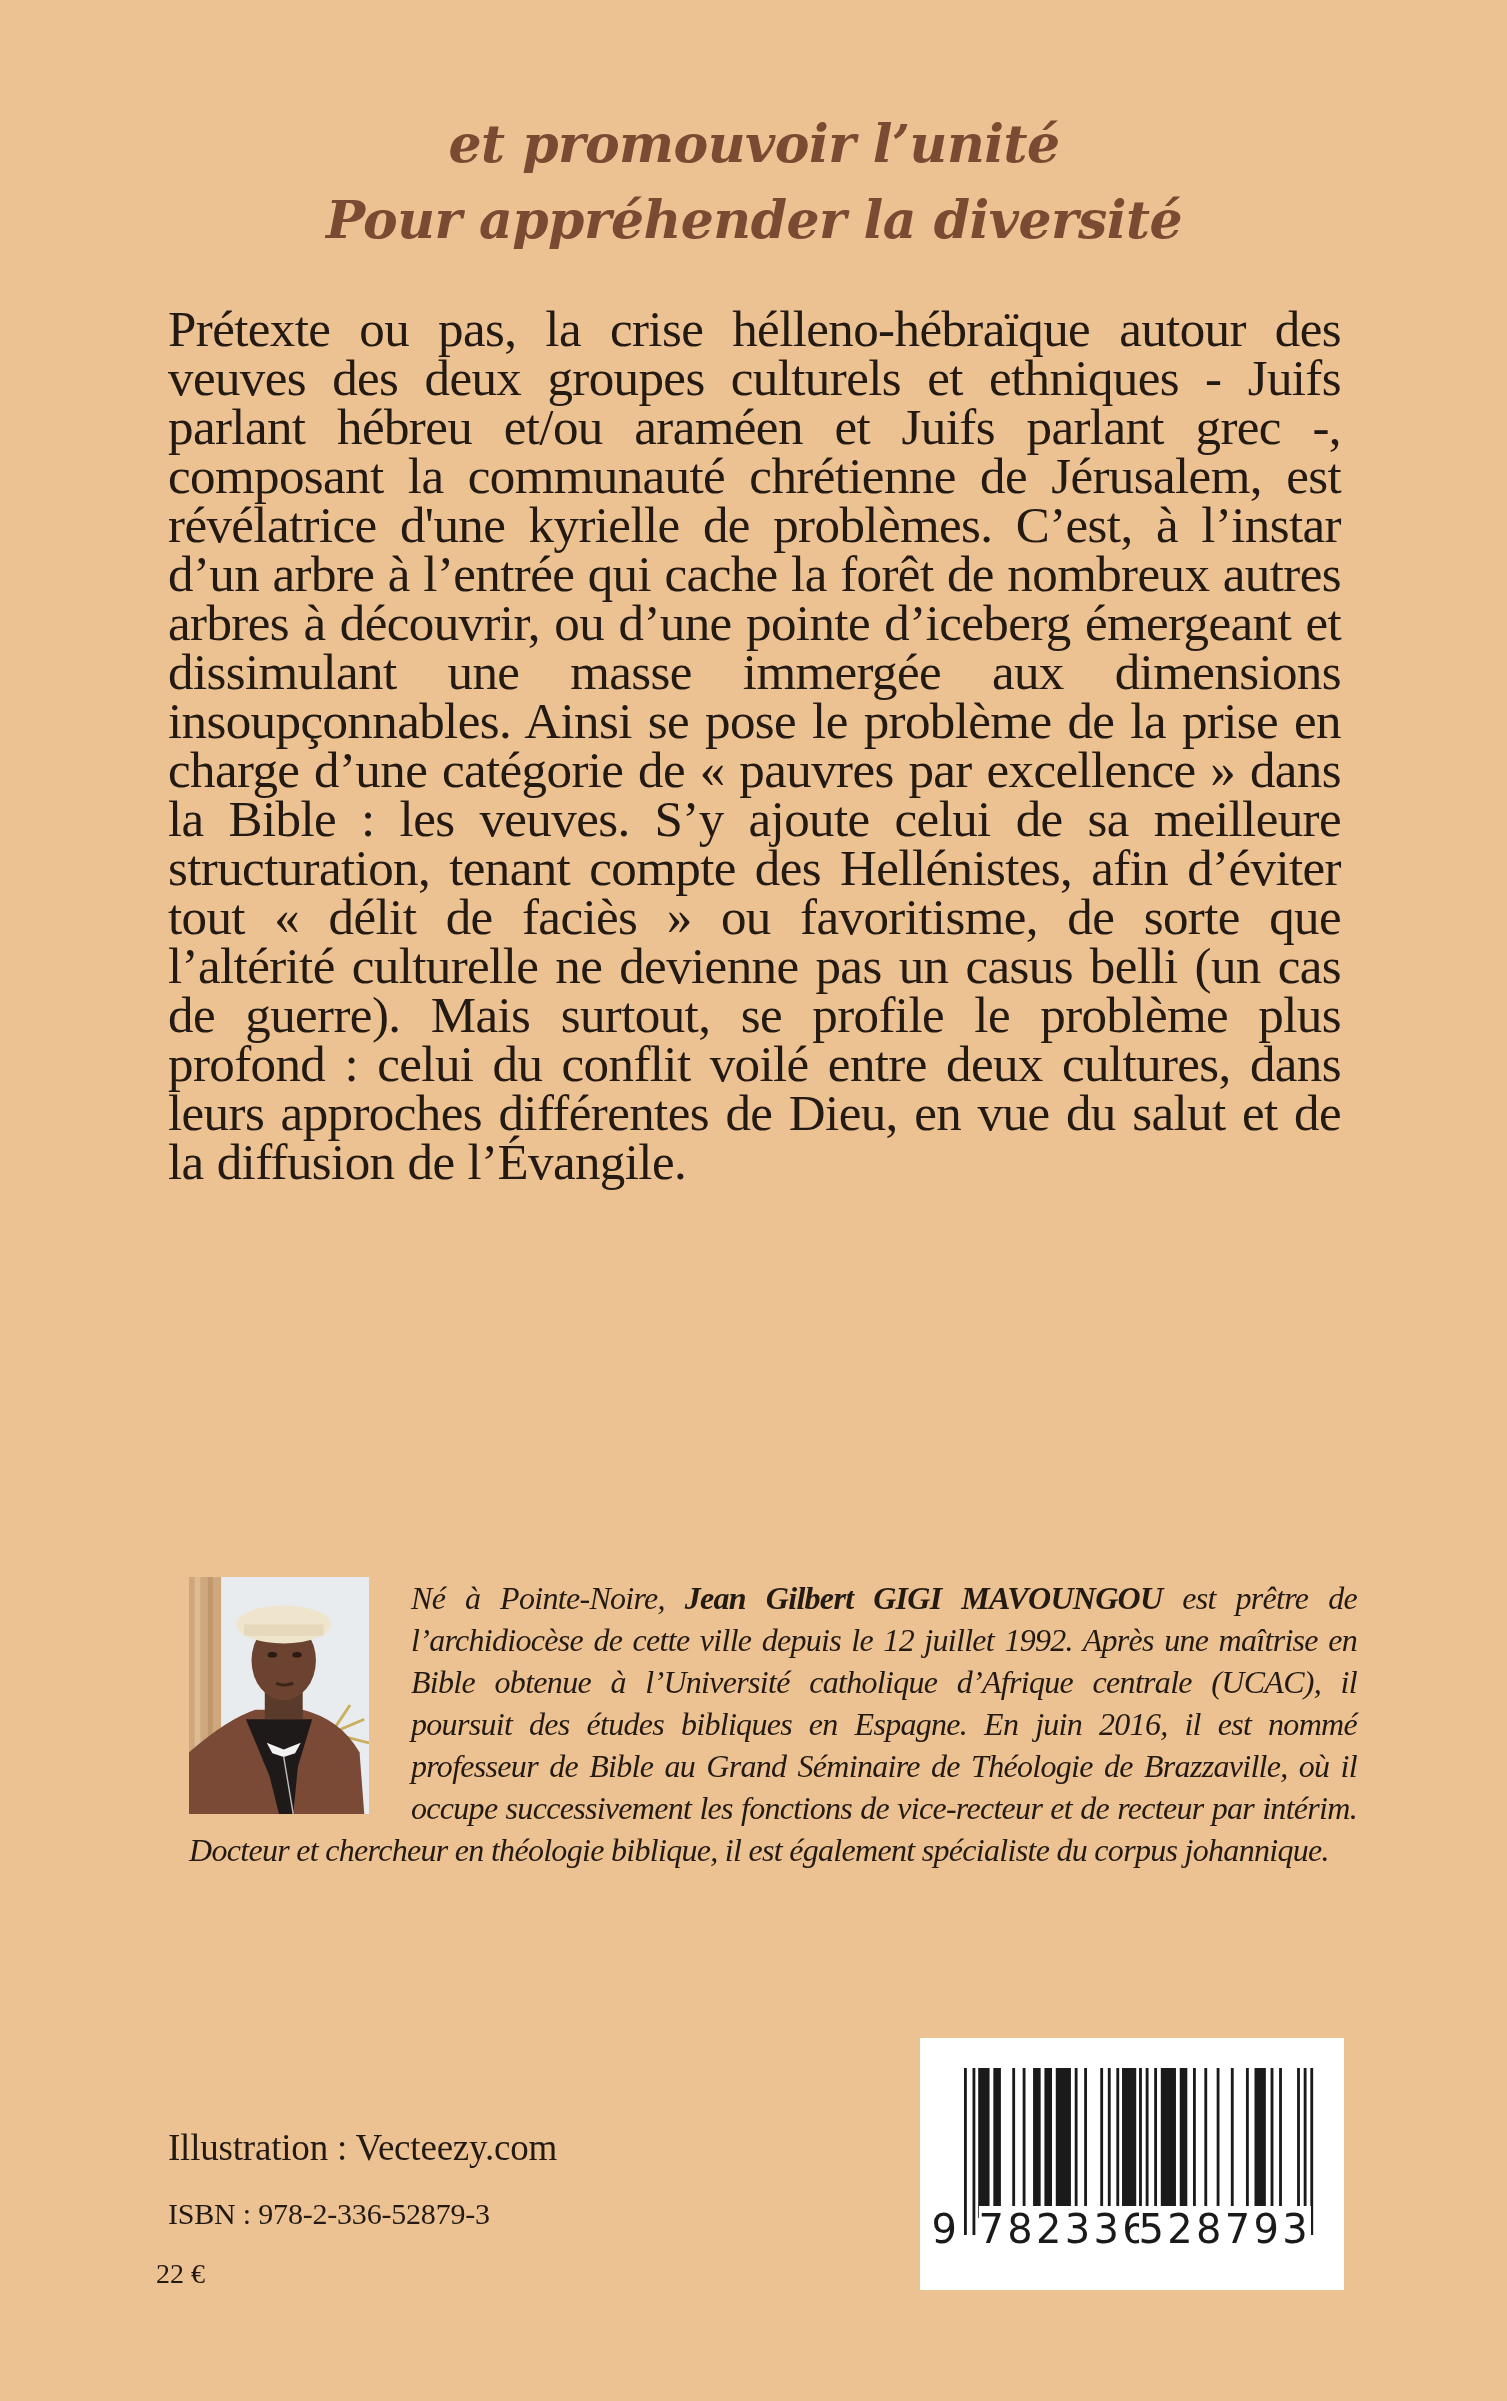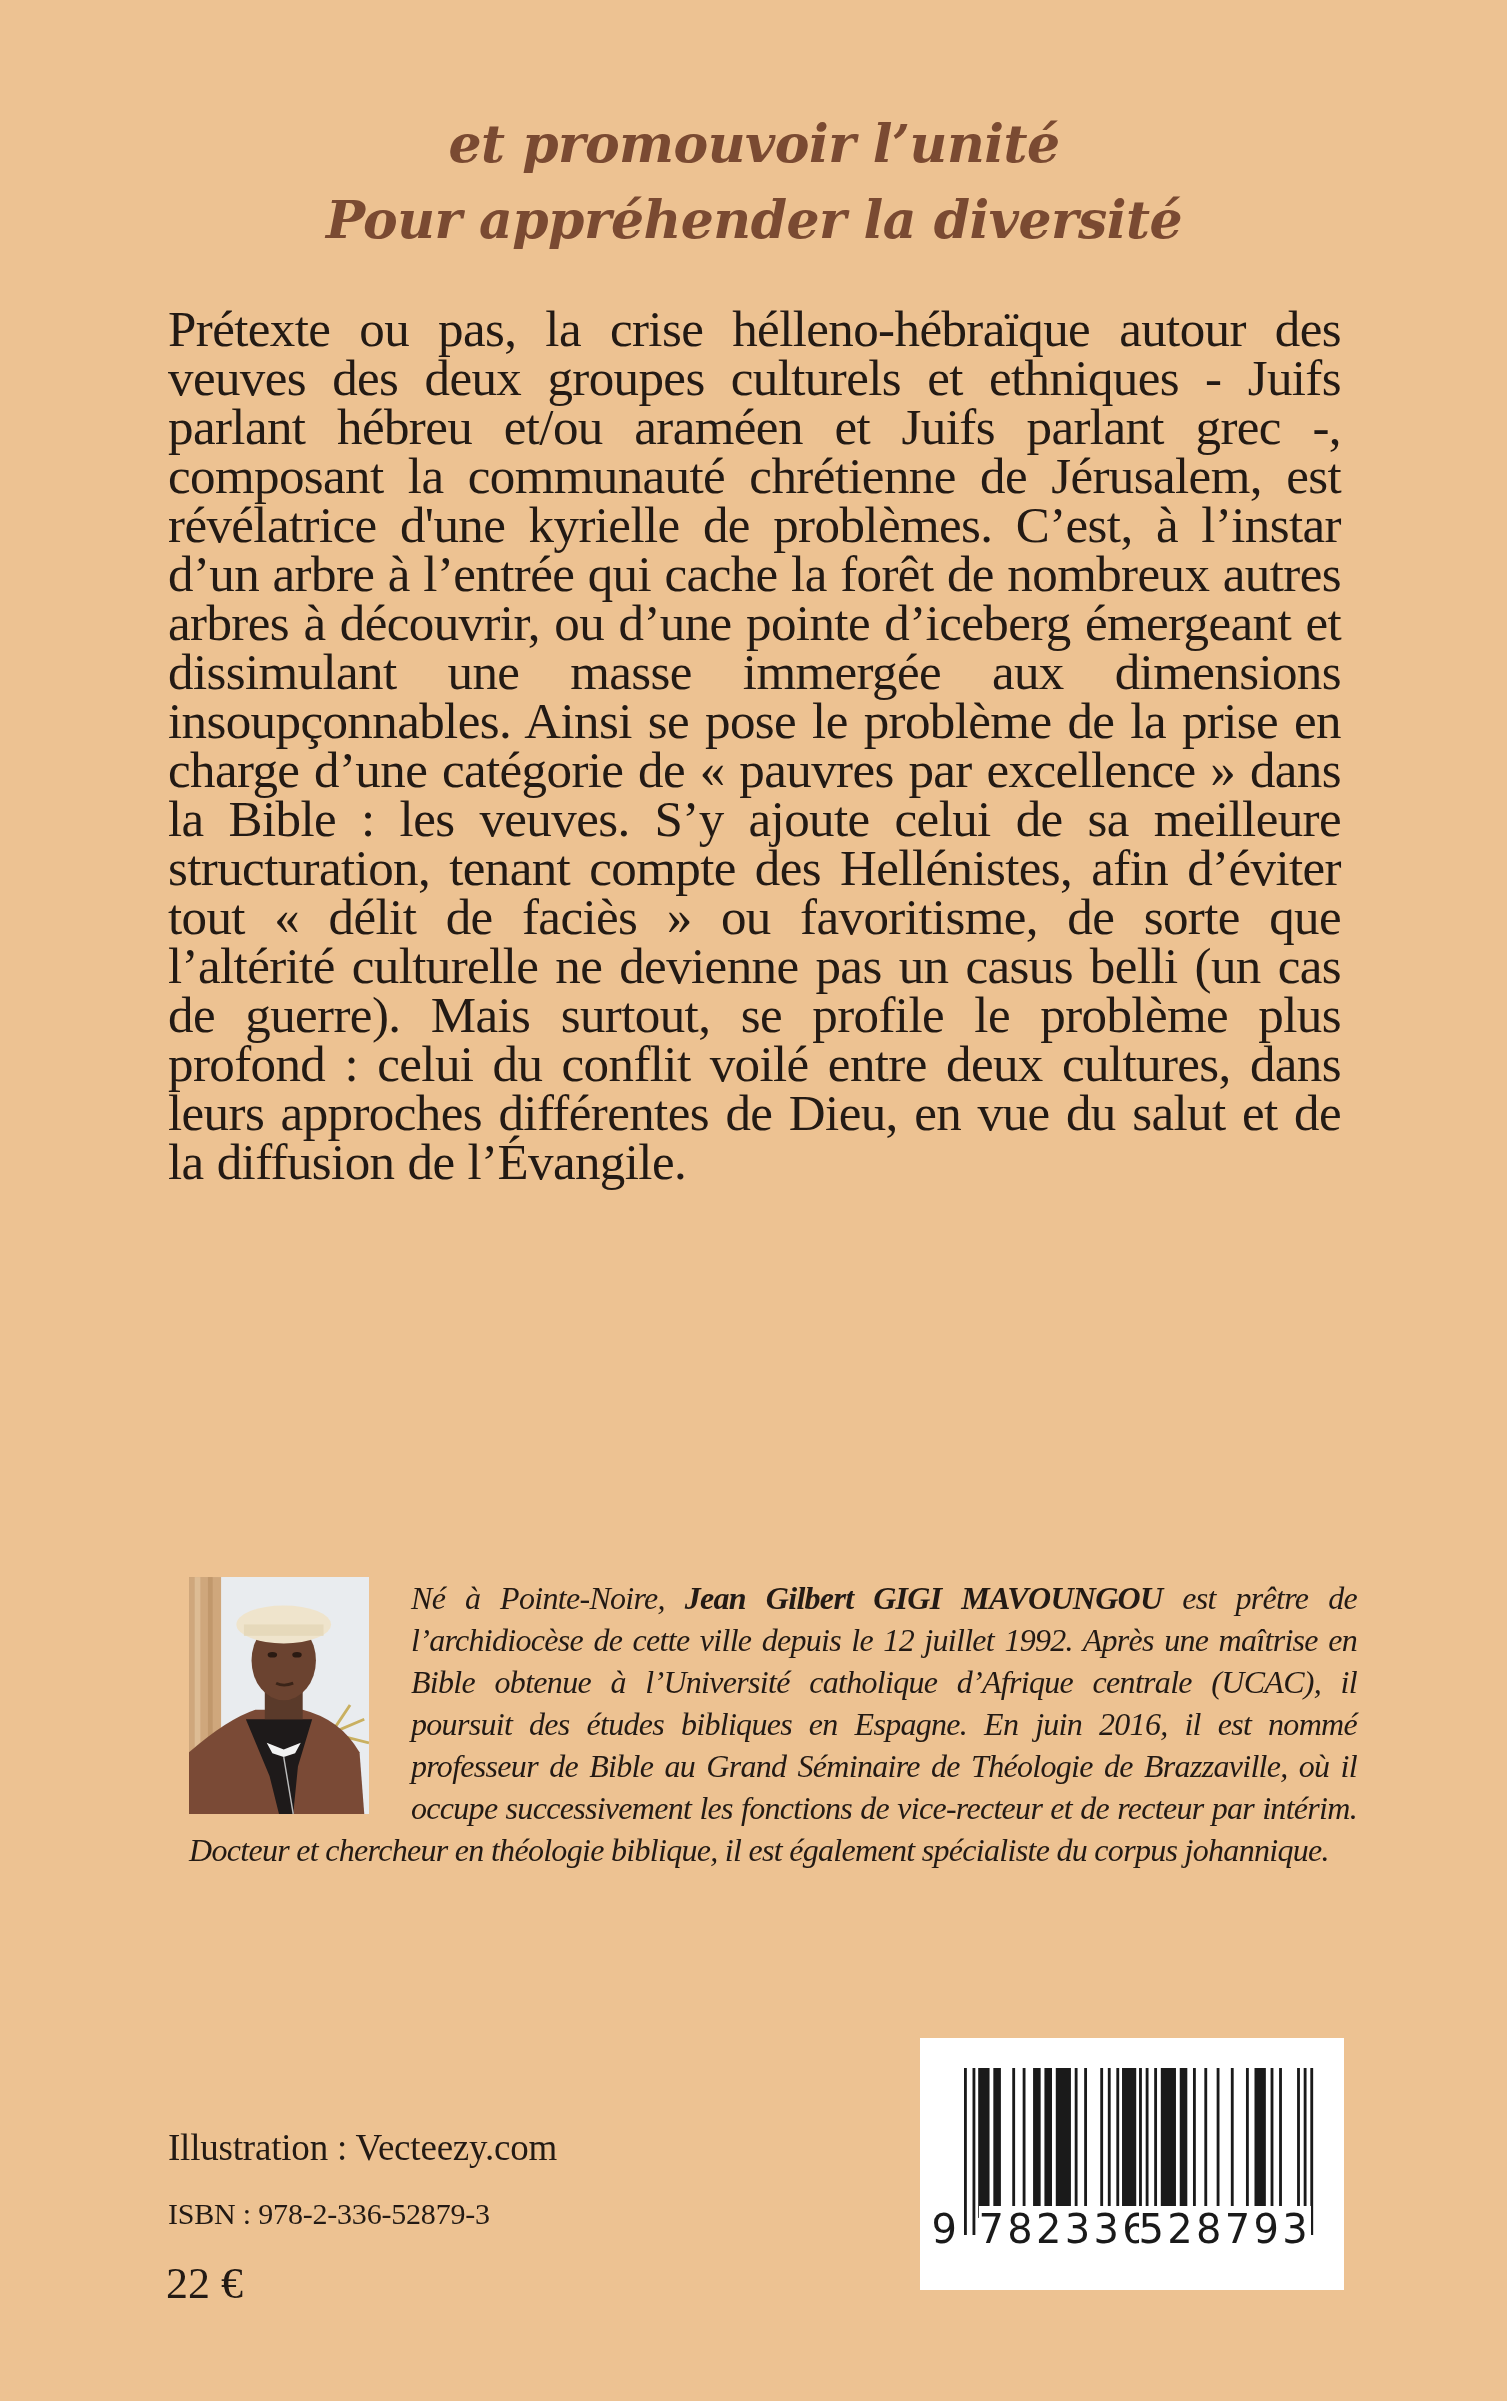--- a/index.html
+++ b/index.html
@@ -43,22 +43,22 @@
   .bio b { font-weight: bold; }
   .credit {
     position: absolute; left: 168px; top: 2126px;
     font-size: 37px; letter-spacing: -0.2px;
   }
   .isbn {
     position: absolute; left: 168px; top: 2197px;
     font-size: 30px; letter-spacing: -0.2px;
   }
   .price {
-    position: absolute; left: 166px; top: 2258px;
-    font-size: 44px;
+    position: absolute; left: 156px; top: 2258px;
+    font-size: 28px;
   }
   .barcode-box {
     position: absolute; left: 920px; top: 2038px;
     width: 424px; height: 252px; background: #ffffff;
   }
   .barcode-bars {
     position: absolute; left: 44px; top: 30px; width: 352px; height: 167px;
   }
   .barcode-digits {
     position: absolute; left: 9.5px; top: 168px; width: 407px; height: 57px;

